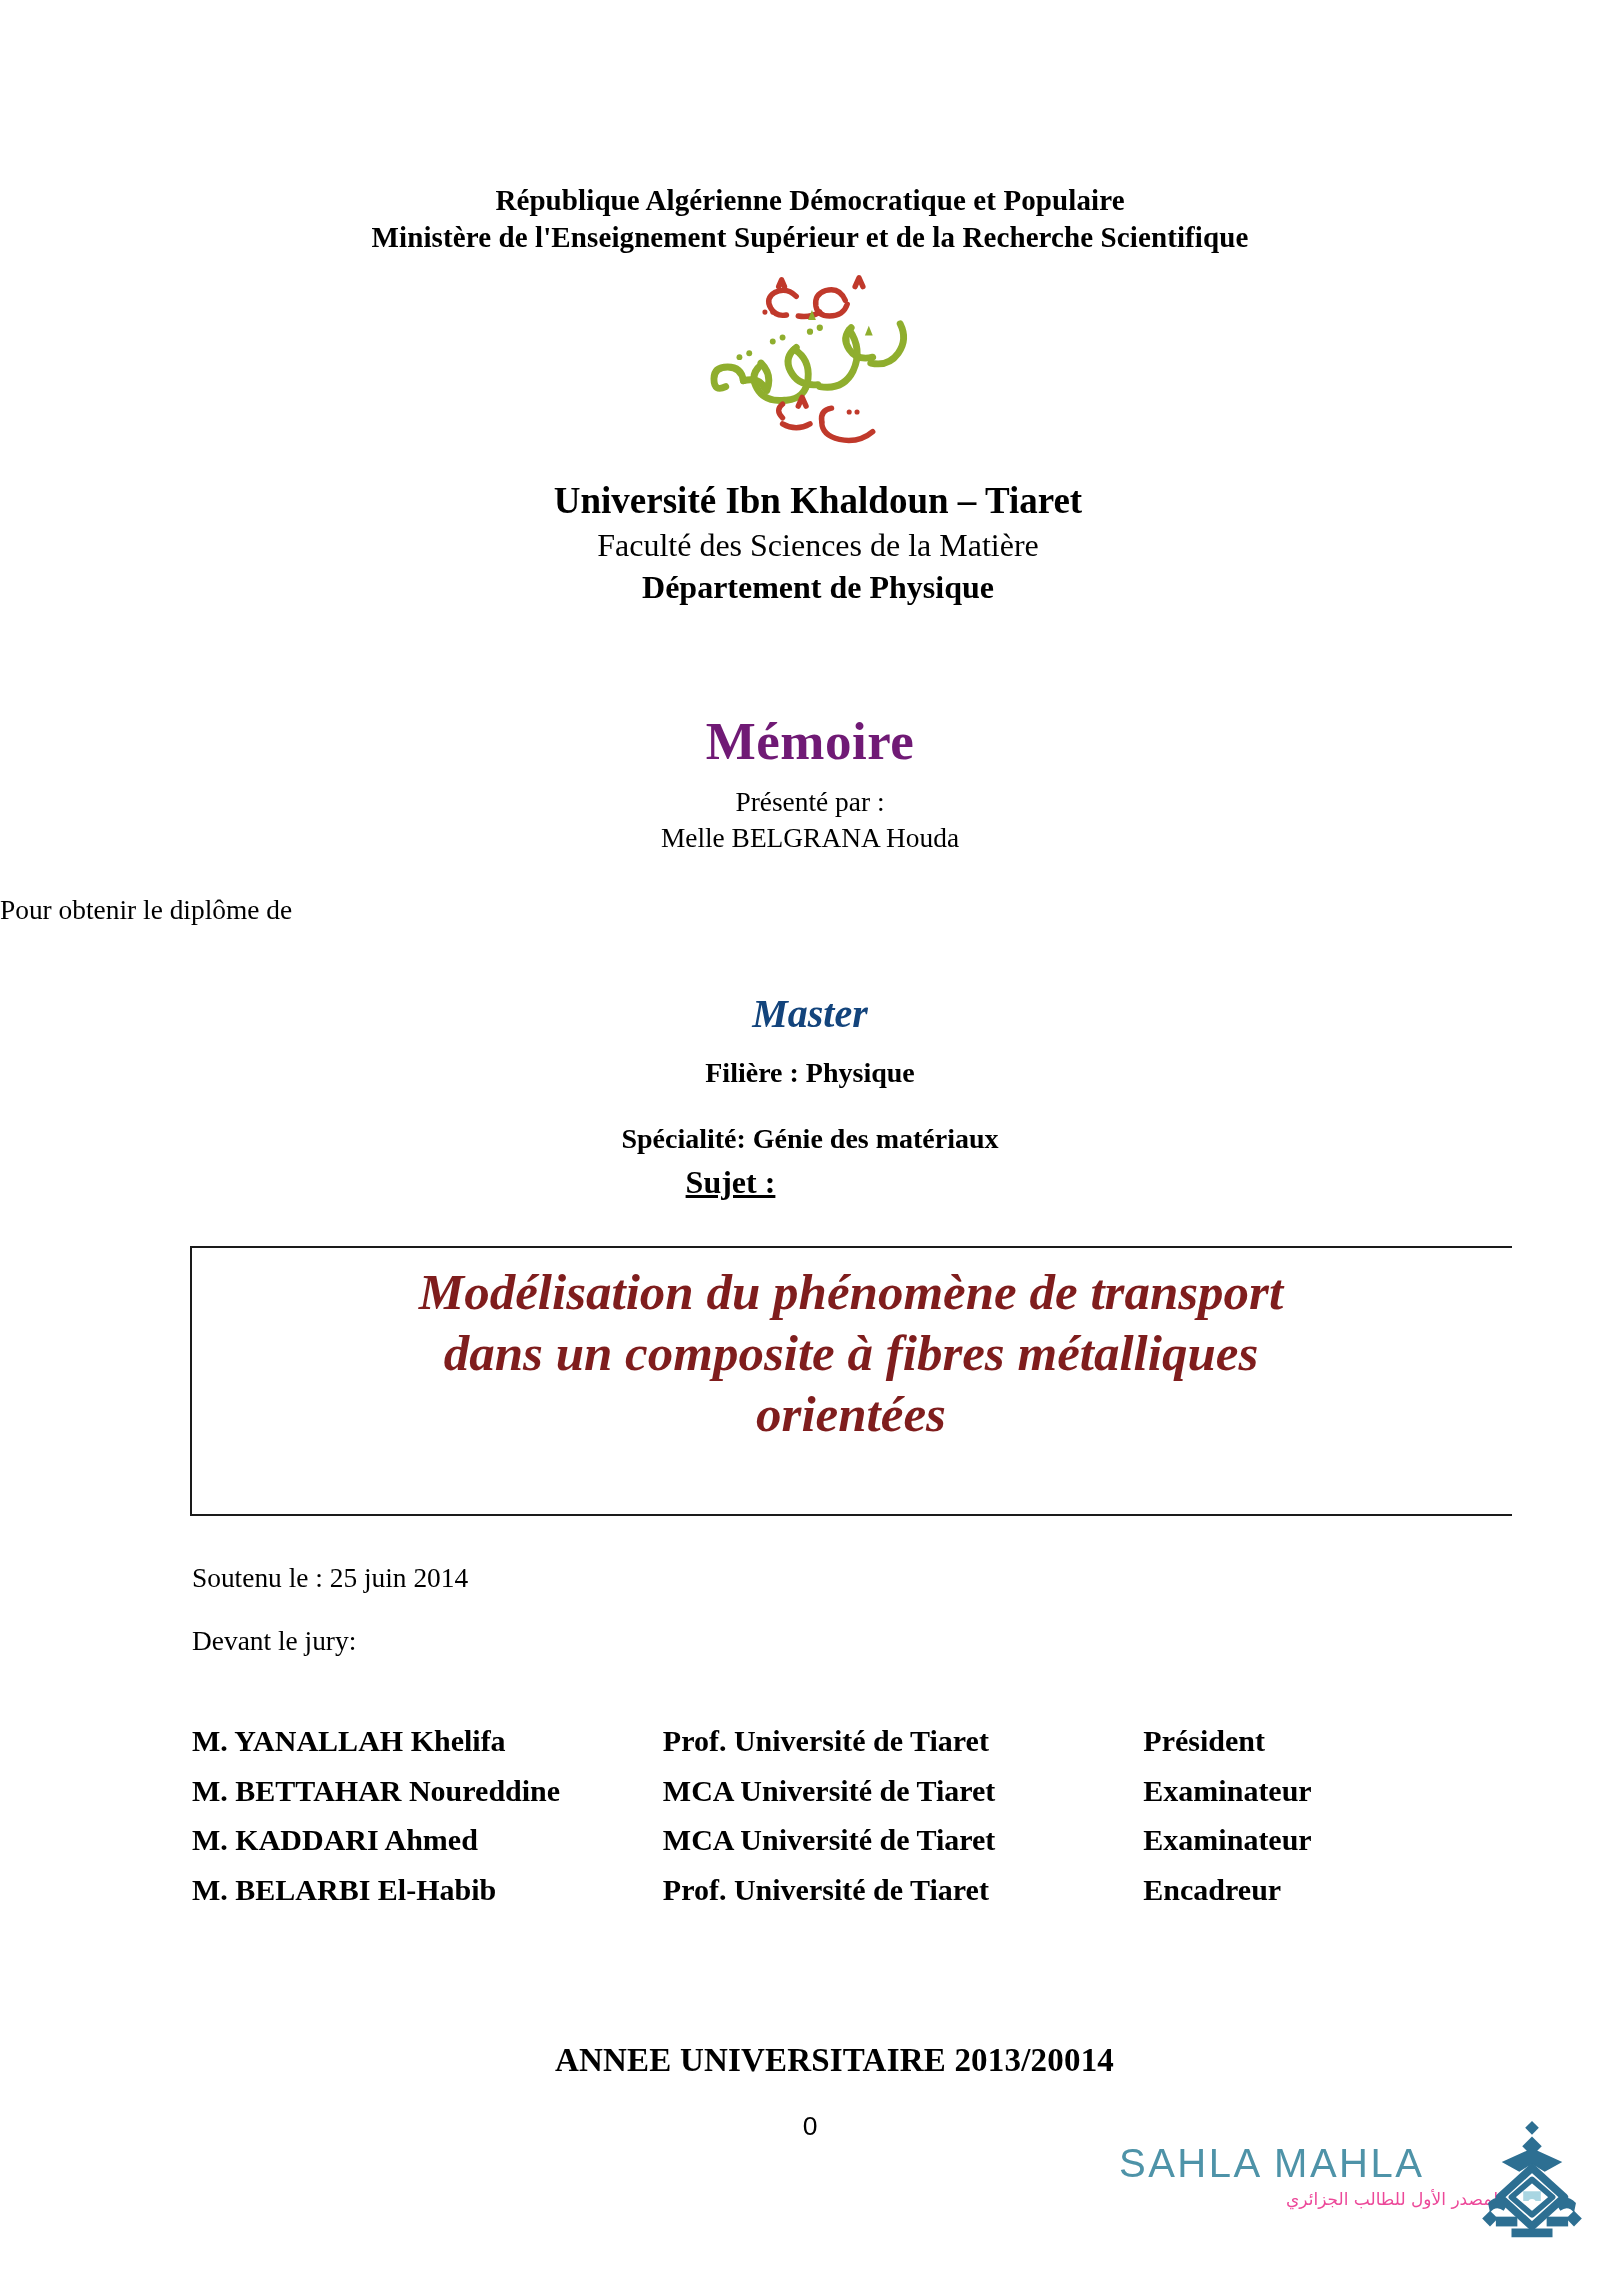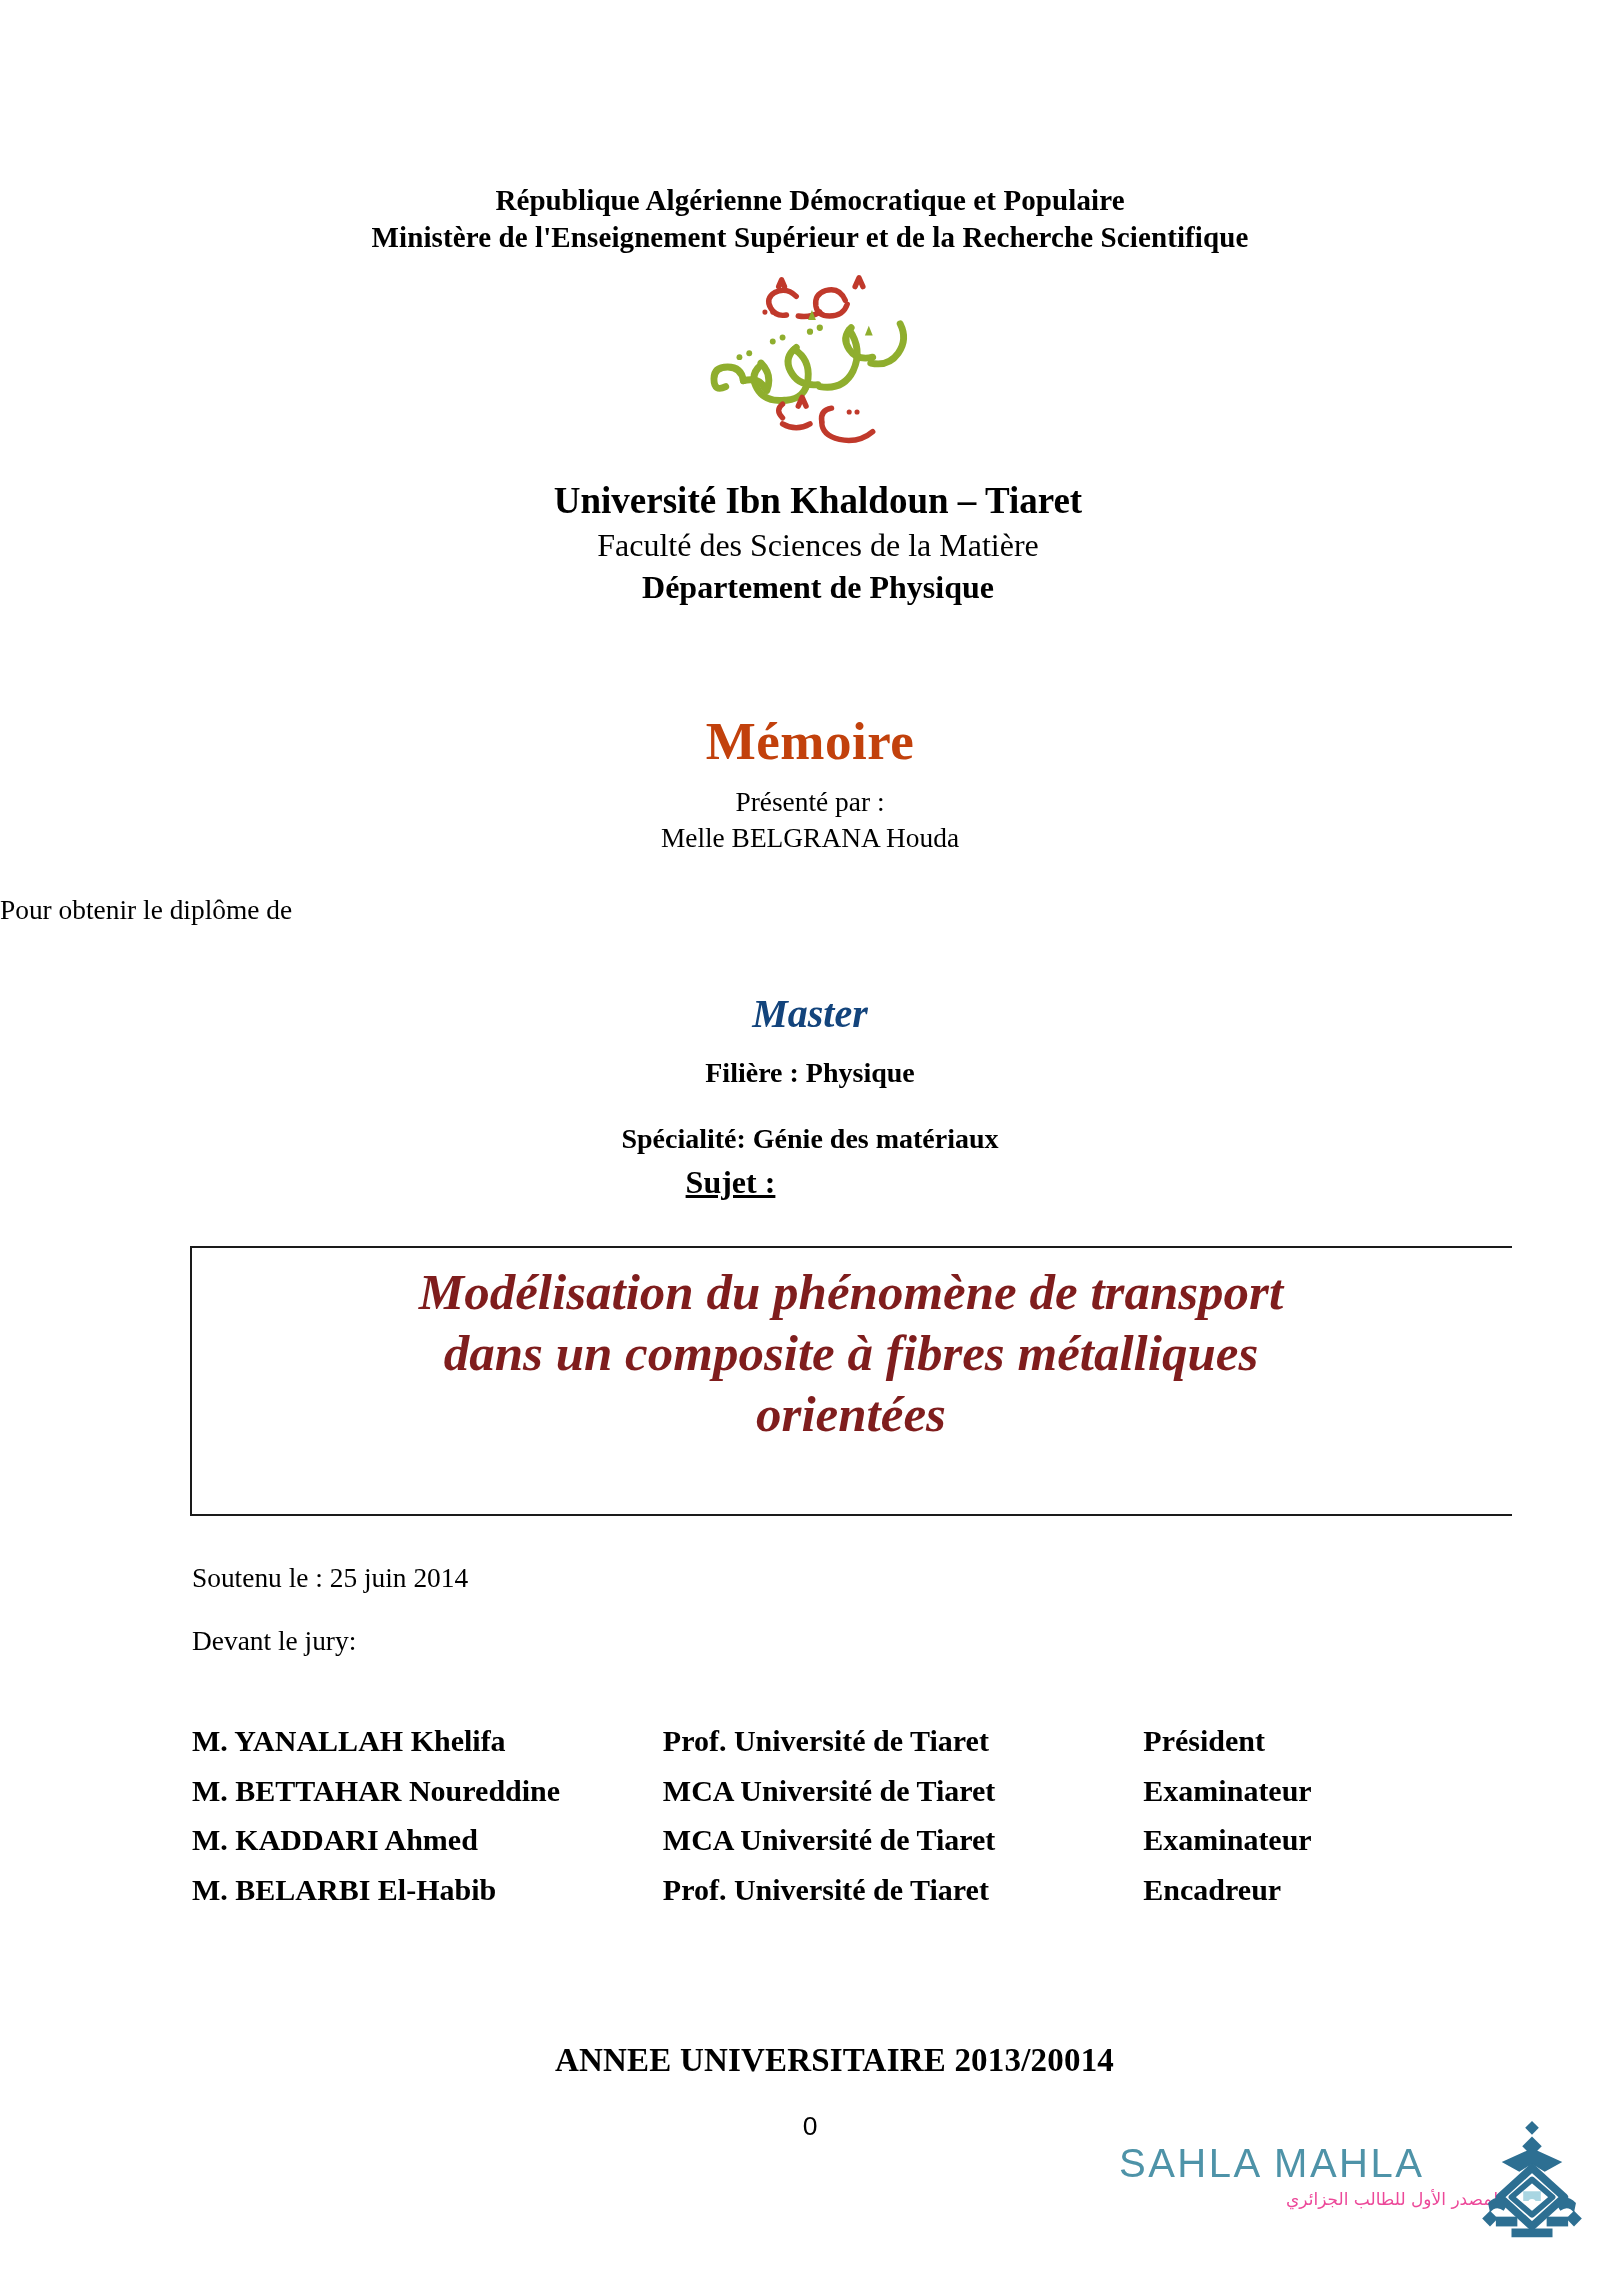--- a/index.html
+++ b/index.html
@@ -74,21 +74,21 @@
 
   
   .memoire {
     position: absolute;
     top: 711px;
     left: 0;
     width: 1620px;
     text-align: center;
     font-weight: bold;
     font-size: 53px;
-    color: #c2410c;
+    color: #701a75;
     letter-spacing: 0.5px;
   }
   .presented-by {
     position: absolute;
     top: 784px;
     left: 0;
     width: 1620px;
     text-align: center;
     font-size: 27.4px;
     line-height: 1.32;

